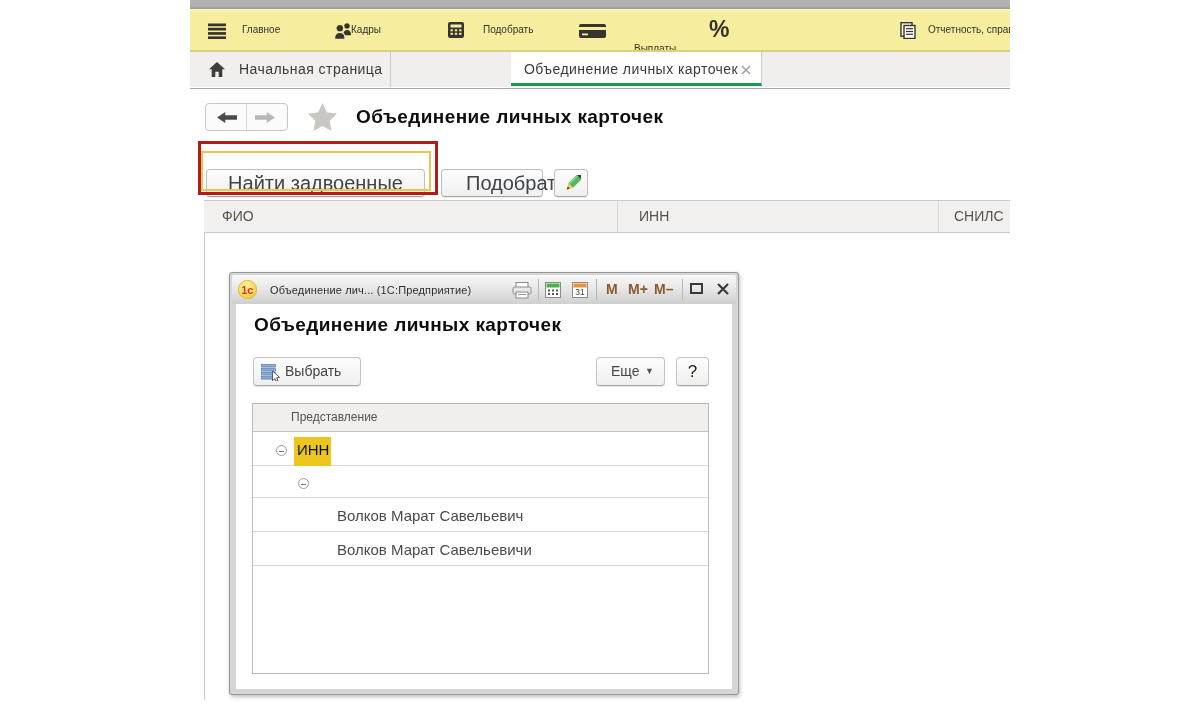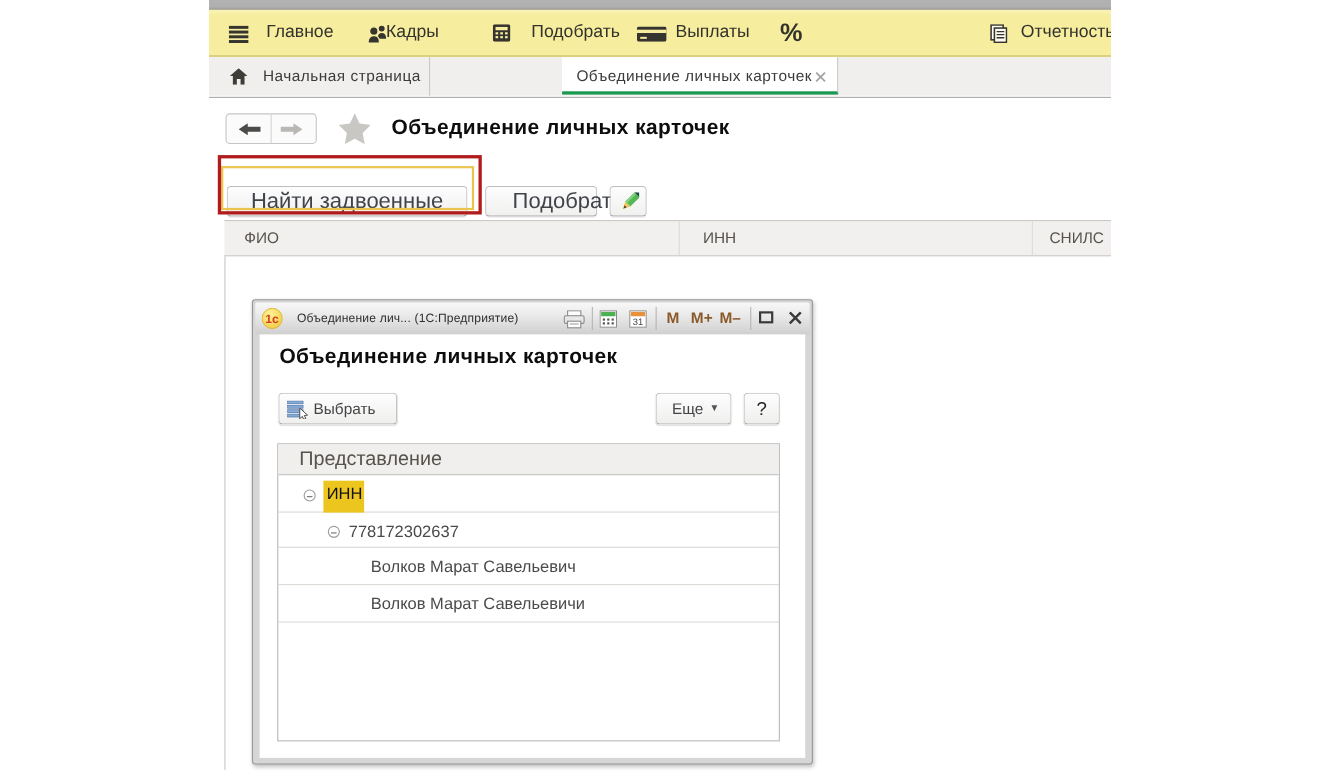--- a/index.html
+++ b/index.html
@@ -7,21 +7,21 @@
     font-family:"Liberation Sans", sans-serif; }
   #app { position:relative; width:1200px; height:705px; background:#fff; }
   .abs { position:absolute; }
 
   
   #topbar { left:190px; top:0; width:820px; height:9px;
     background:linear-gradient(#b2b2b2 0px,#b0b0b0 6px,#9a9a94 9px); }
   #menubar { left:190px; top:9px; width:820px; height:43px;
     background:linear-gradient(#faf3b6 0px,#f6ed9f 5px); border-bottom:2px solid #ddd07c; overflow:hidden; }
   .mitem { position:absolute; top:0; height:41px; line-height:41px;
-    font-size:16px; color:#33322b; white-space:nowrap; }
+    font-size:10px; color:#33322b; white-space:nowrap; }
 
   
   #tabbar { left:190px; top:52px; width:820px; height:35px; background:#f1efed; }
   .tab { position:absolute; top:0; height:35px; border-right:1px solid #cbc9c5;
     font-size:14px; color:#3b3b3b; letter-spacing:0.45px; }
   #tab3 { background:#ffffff; border-bottom:3px solid #18994f; height:34px; }
   #tabrule { left:190px; top:87.5px; width:820px; height:1.6px; background:#a8a8a8; }
 
   
   #navbox { left:205px; top:103px; width:83px; height:28px; background:#fbfbfb;
@@ -60,21 +60,21 @@
     border:1px solid #c3c3c3; border-bottom-color:#a8a8a8; border-radius:4px; font-size:14px; color:#454545;
     box-shadow:0 1px 1px rgba(0,0,0,0.12); }
   #bvyb { left:17px; width:108px; }
   #beshe { left:360px; width:69px; }
   #bq { left:440px; width:33px; text-align:center; line-height:27px; font-size:17px; color:#222; }
 
   #dtable { position:absolute; left:16px; top:99px; width:457px; height:271px;
     border:1px solid #b9b9b9; background:#fff; }
   #dthead { position:absolute; left:0; top:0; width:455px; height:28px;
     background:#f0efed; border-bottom:1px solid #c6c4c0;
-    font-size:18px; color:#56524c; line-height:27px; }
+    font-size:12px; color:#56524c; line-height:27px;padding-left:19px; }
   .drow { position:absolute; left:0; width:455px; height:34px;
     border-bottom:1px solid #dbd9d5; font-size:15px; color:#4a4a4a; line-height:33px; }
   .tree { position:absolute; width:11px; height:11px; border:1px solid #9b9b9b;
     border-radius:50%; background:#fff; }
   .tree::after { content:""; position:absolute; left:2px; top:4.5px; width:5px; height:1px;
     background:#6f6f6f; }
   #hl { position:absolute; left:41px; top:5px; width:37px; height:29px; background:#edc51f; }
 </style>
 </head>
 <body>
@@ -107,21 +107,21 @@
           <rect x="6.8" y="10.8" width="2.4" height="2"></rect>
           <rect x="11.1" y="10.8" width="2.4" height="2"></rect>
       </g>
     </svg>
     <span class="mitem" style="left:293px;">Подобрать</span>
     <svg class="abs" style="left:389px;top:15px;" width="27" height="14" viewBox="0 0 27 14">
       <rect x="0" y="0" width="27" height="14" rx="2" fill="#35342e"></rect>
       <rect x="0" y="3" width="27" height="3" fill="#f6ed9f"></rect>
       <rect x="3" y="9.5" width="6" height="1.8" fill="#f6ed9f"></rect>
     </svg>
-    <span class="mitem" style="left:424px;">Выплаты</span>
+    <span class="mitem" style="left:444px;margin-top:19px;">Выплаты</span>
     <span class="mitem" style="left:519px;font-weight:bold;font-size:23px;">%</span>
     <svg class="abs" style="left:706px;top:13px;" width="20" height="17" viewBox="0 0 20 17">
       <rect x="5" y="0.7" width="11" height="13.5" fill="#fffdf2" stroke="#35342e" stroke-width="1.4"></rect>
       <rect x="8" y="3.5" width="11" height="13" fill="#fffdf2" stroke="#35342e" stroke-width="1.4"></rect>
       <g stroke="#35342e" stroke-width="1.2">
         <line x1="10" y1="6.7" x2="17" y2="6.7"></line>
           <line x1="10" y1="9.5" x2="17" y2="9.5"></line>
           <line x1="10" y1="12.3" x2="17" y2="12.3"></line>
       </g>
     </svg>
@@ -250,21 +250,20 @@
       <div class="dbtn" id="bq">?</div>
       <div id="dtable">
         <div id="dthead"><span style="margin-left:19px;">Представление</span></div>
         <div class="drow" style="top:28px;height:34px;line-height:36px;">
           <span class="tree" style="left:23px;top:13px;"></span>
           <span id="hl"></span>
           <span style="position:absolute;left:44px;top:0;color:#111;">ИНН</span>
         </div>
         <div class="drow" style="top:62px;height:32px;line-height:35px;">
           <span class="tree" style="left:45px;top:12px;"></span>
-          <span style="position:absolute;left:64px;top:0;">778172302637</span>
         </div>
         <div class="drow" style="top:94px;height:34px;line-height:36px;">
           <span style="position:absolute;left:84px;top:0;">Волков Марат Савельевич</span>
         </div>
         <div class="drow" style="top:128px;height:34px;line-height:36px;">
           <span style="position:absolute;left:84px;top:0;">Волков Марат Савельевичи</span>
         </div>
       </div>
     </div>
   </div>

